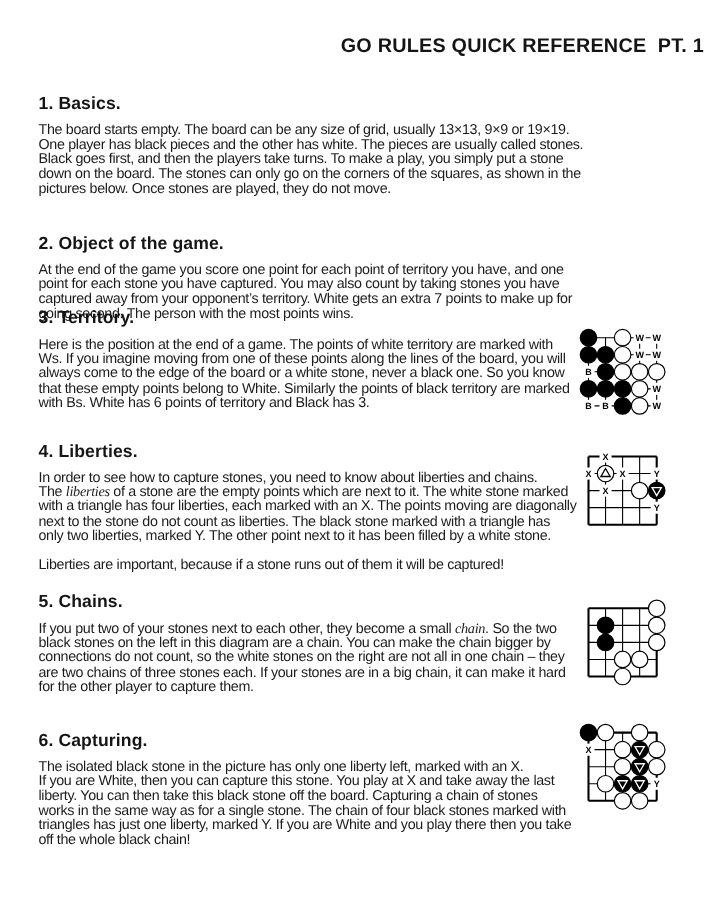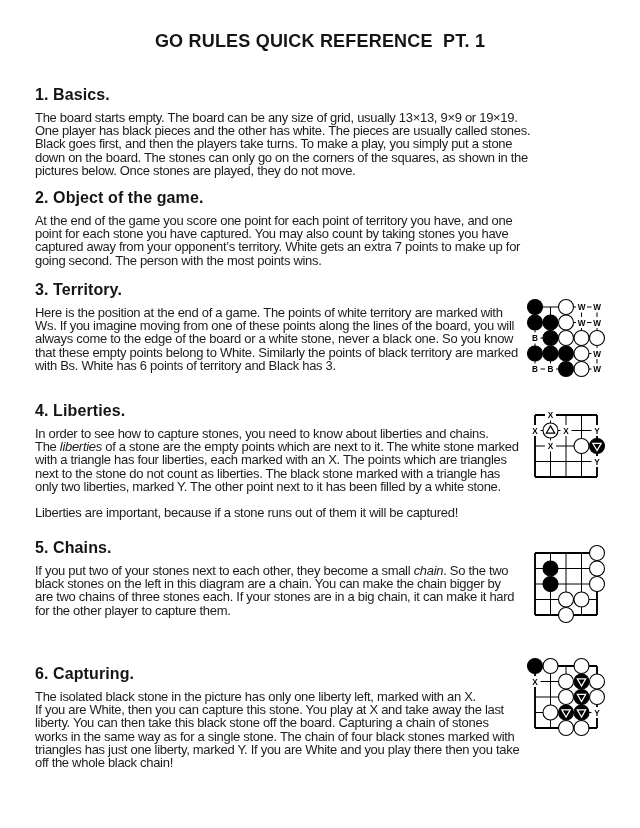--- a/index.html
+++ b/index.html
@@ -3,53 +3,53 @@
 <meta charset="utf-8">
 <style>
   html,body{margin:0;padding:0;background:#ffffff;}
   .page{
     position:relative;width:640px;height:828px;background:#ffffff;
     font-family:"Liberation Sans","DejaVu Sans",sans-serif;color:#111;
     overflow:hidden;
   }
   .title{
     position:absolute;top:31px;left:0;width:100%;margin:0;
-    text-align:center;font-size:18px;font-weight:700;letter-spacing:.2px;
+    text-align:right;font-size:18px;font-weight:700;letter-spacing:.2px;
     white-space:pre-wrap;color:#151515;
   }
   .sec{position:absolute;left:35px;width:478px;}
   .sec h2{
     margin:0 0 7px 0;font-size:16px;font-weight:700;letter-spacing:.1px;color:#151515;
   }
   .body .ln{
     font-size:13px;line-height:13.2px;letter-spacing:-0.3px;
     white-space:nowrap;color:#1c1c1c;
   }
-  .body .ln em{font-style:italic;}
+  .body .ln em{font-style:italic;font-family:Liberation Serif, serif;}
   .board{position:absolute;width:80px;height:80px;}
 </style>
 </head>
 <body>
 
 <div class="page">
 
   <h1 class="title">GO RULES QUICK REFERENCE  PT. 1</h1>
 
   <section class="sec" style="top:86px">
     <h2>1. Basics.</h2>
     <div class="body">
         <div class="ln">The board starts empty. The board can be any size of grid, usually 13×13, 9×9 or 19×19.</div>
         <div class="ln">One player has black pieces and the other has white. The pieces are usually called stones.</div>
         <div class="ln">Black goes first, and then the players take turns. To make a play, you simply put a stone</div>
         <div class="ln">down on the board. The stones can only go on the corners of the squares, as shown in the</div>
         <div class="ln">pictures below. Once stones are played, they do not move.</div>
       </div>
   </section>
 
-  <section class="sec" style="top:189px">
+  <section class="sec" style="top:213px">
     <h2>2. Object of the game.</h2>
     <div class="body">
         <div class="ln">At the end of the game you score one point for each point of territory you have, and one</div>
         <div class="ln">point for each stone you have captured. You may also count by taking stones you have</div>
         <div class="ln">captured away from your opponent’s territory. White gets an extra 7 points to make up for</div>
         <div class="ln">going second. The person with the most points wins.</div>
       </div>
   </section>
 
   <section class="sec" style="top:281px">
@@ -61,33 +61,34 @@
         <div class="ln">that these empty points belong to White. Similarly the points of  black territory are marked</div>
         <div class="ln">with Bs. White has 6 points of territory and Black has 3.</div>
       </div>
   </section>
 
   <section class="sec" style="top:402px">
     <h2>4. Liberties.</h2>
     <div class="body">
         <div class="ln">In order to see how to capture stones, you need to know about liberties and chains.</div>
         <div class="ln">The <em>liberties</em> of a stone are the empty points which are next to it. The white stone marked</div>
-        <div class="ln">with a triangle has four liberties, each marked with an X. The points which are triangles</div>
+        <div class="ln">with a triangle has four liberties, each marked with an X. The points moving are diagonally</div>
         <div class="ln">next to the stone do not count as liberties. The black stone marked with a triangle has</div>
         <div class="ln">only two liberties, marked Y. The other point next to it has been filled by a white stone.</div>
         <div class="ln">&nbsp;</div>
         <div class="ln">Liberties are important, because if a stone runs out of them it will be captured!</div>
       </div>
   </section>
 
   <section class="sec" style="top:539px">
     <h2>5. Chains.</h2>
     <div class="body">
         <div class="ln">If you put two of your stones next to each other, they become a small <em>chain</em>. So the two</div>
         <div class="ln">black stones on the left in this diagram are a chain. You can make the chain bigger by</div>
+        <div class="ln">connections do not count, so the white stones on the right are not all in one chain – they</div>
         <div class="ln">are two chains of three stones each. If your stones are in a big chain, it can make it hard</div>
         <div class="ln">for the other player to capture them.</div>
       </div>
   </section>
 
   <section class="sec" style="top:665px">
     <h2>6. Capturing.</h2>
     <div class="body">
         <div class="ln">The isolated black stone in the picture has only one liberty left, marked with an X.</div>
         <div class="ln">If you are White, then you can capture this stone. You play at X and take away the last</div>

